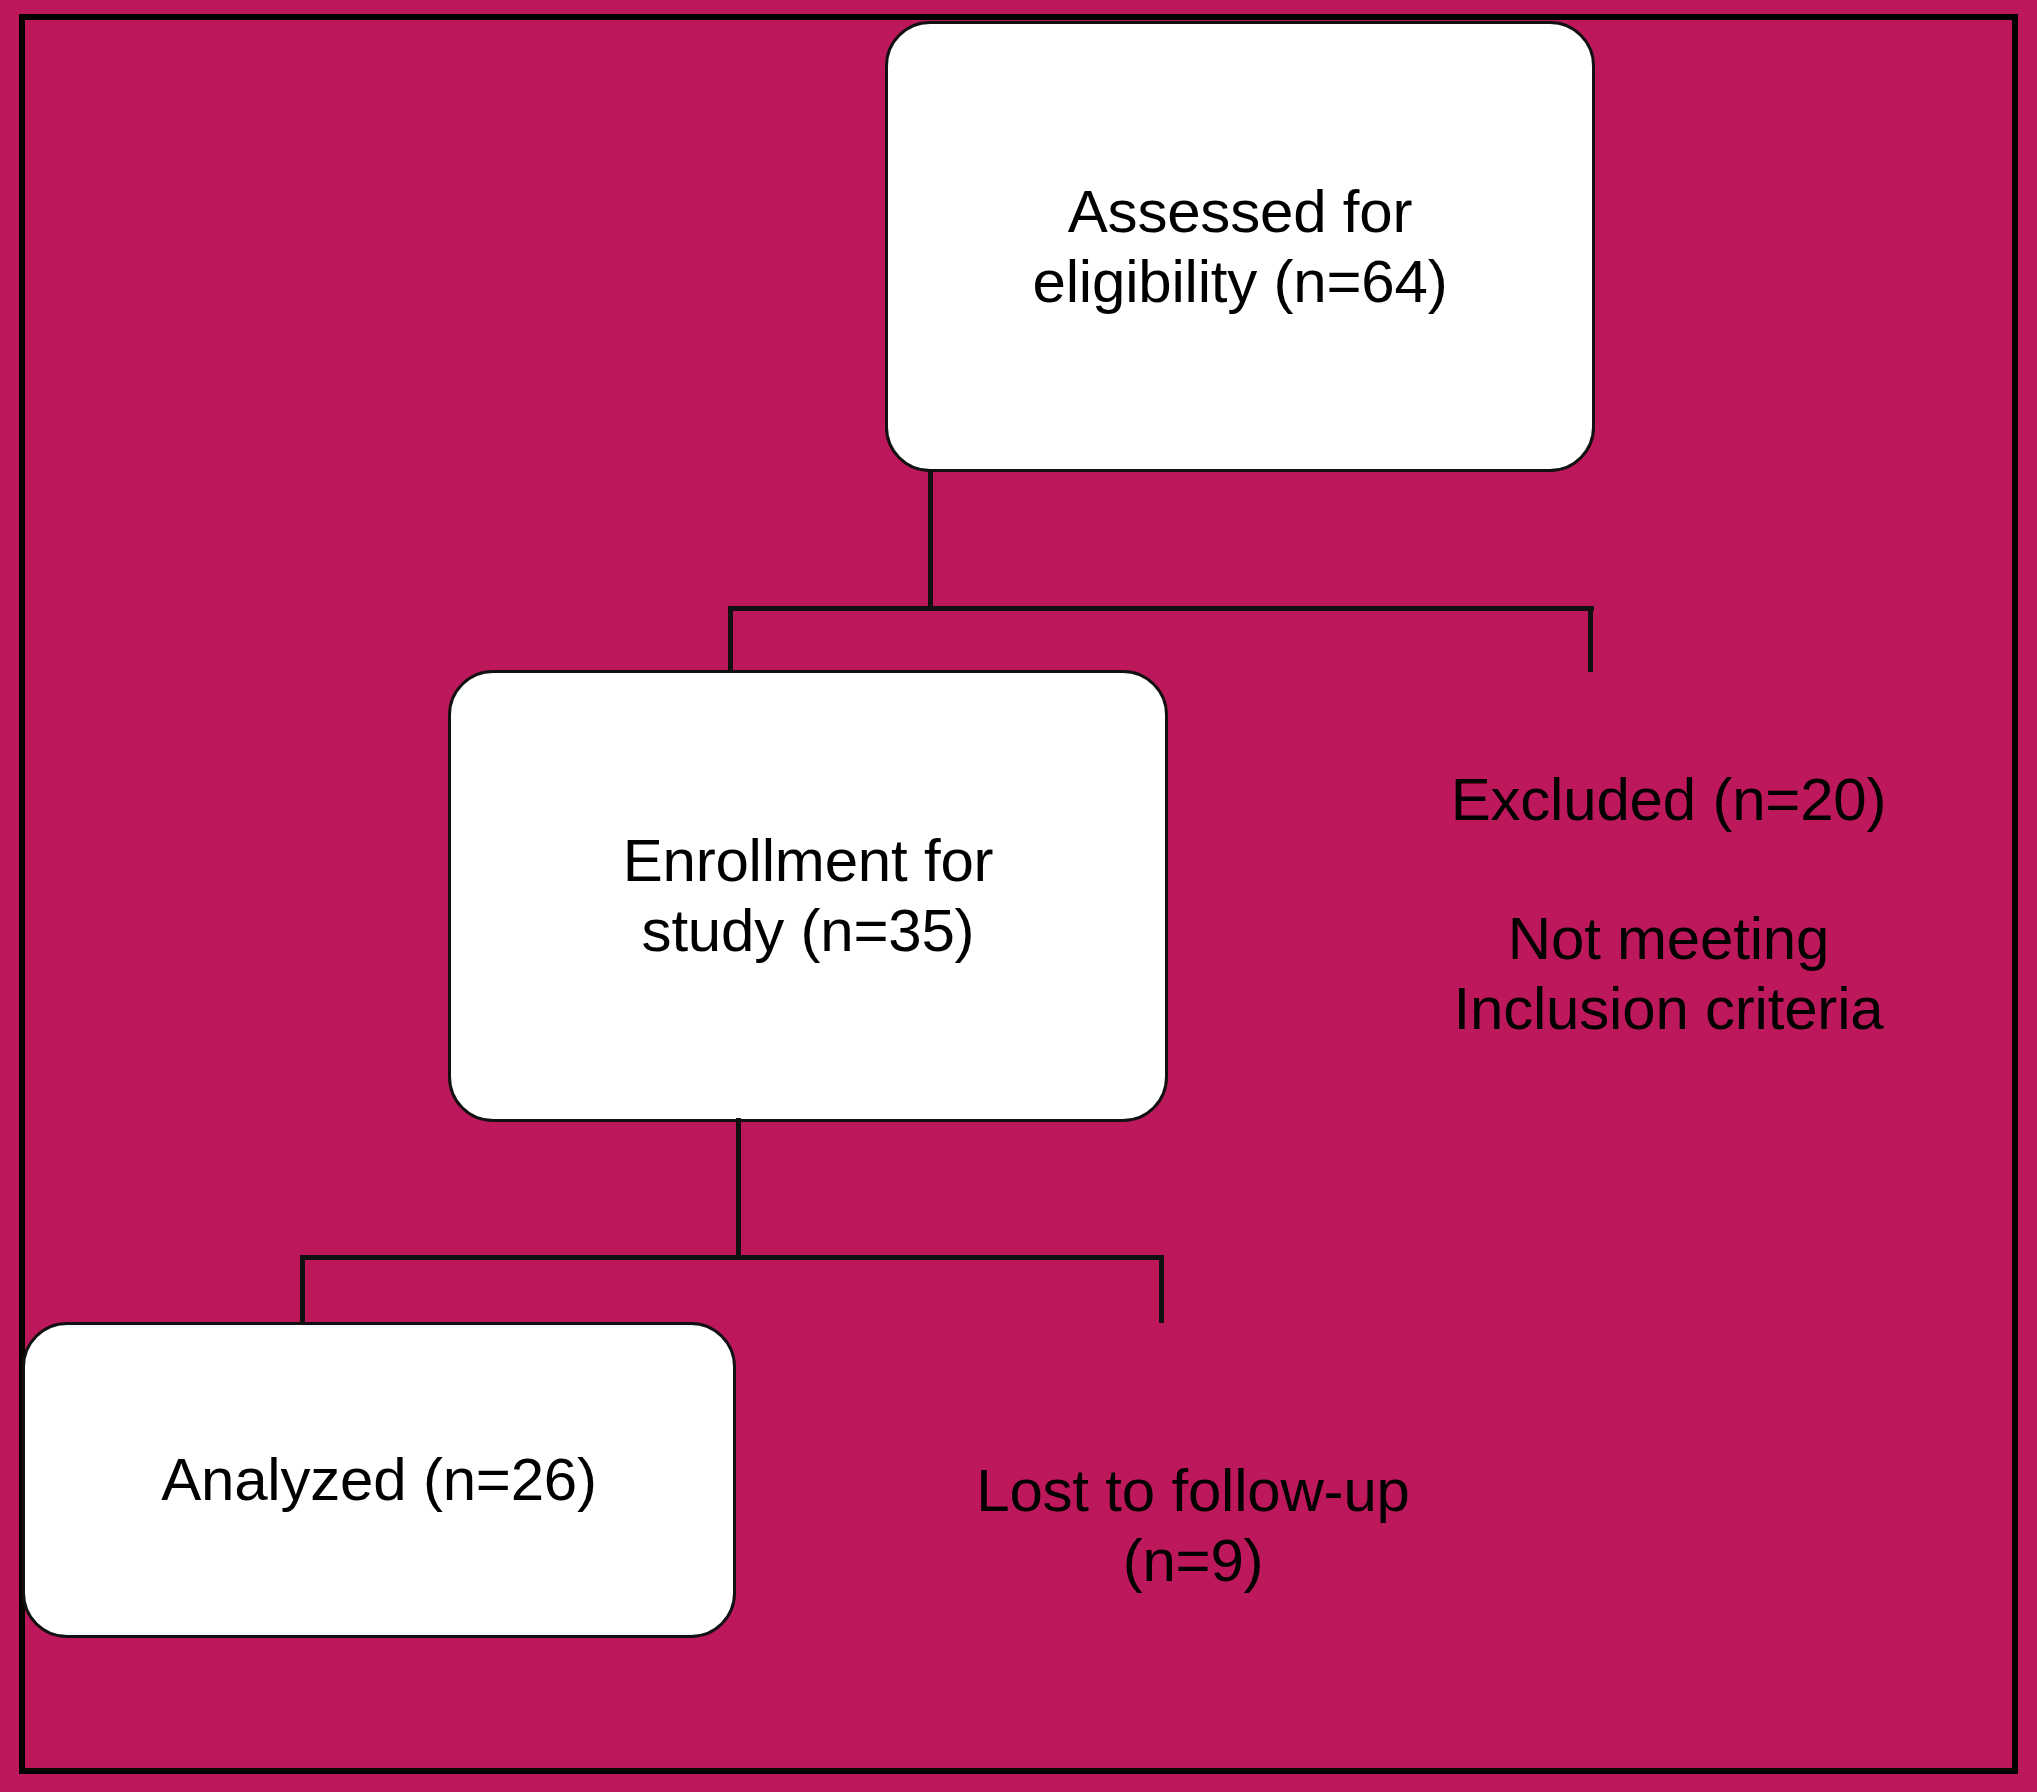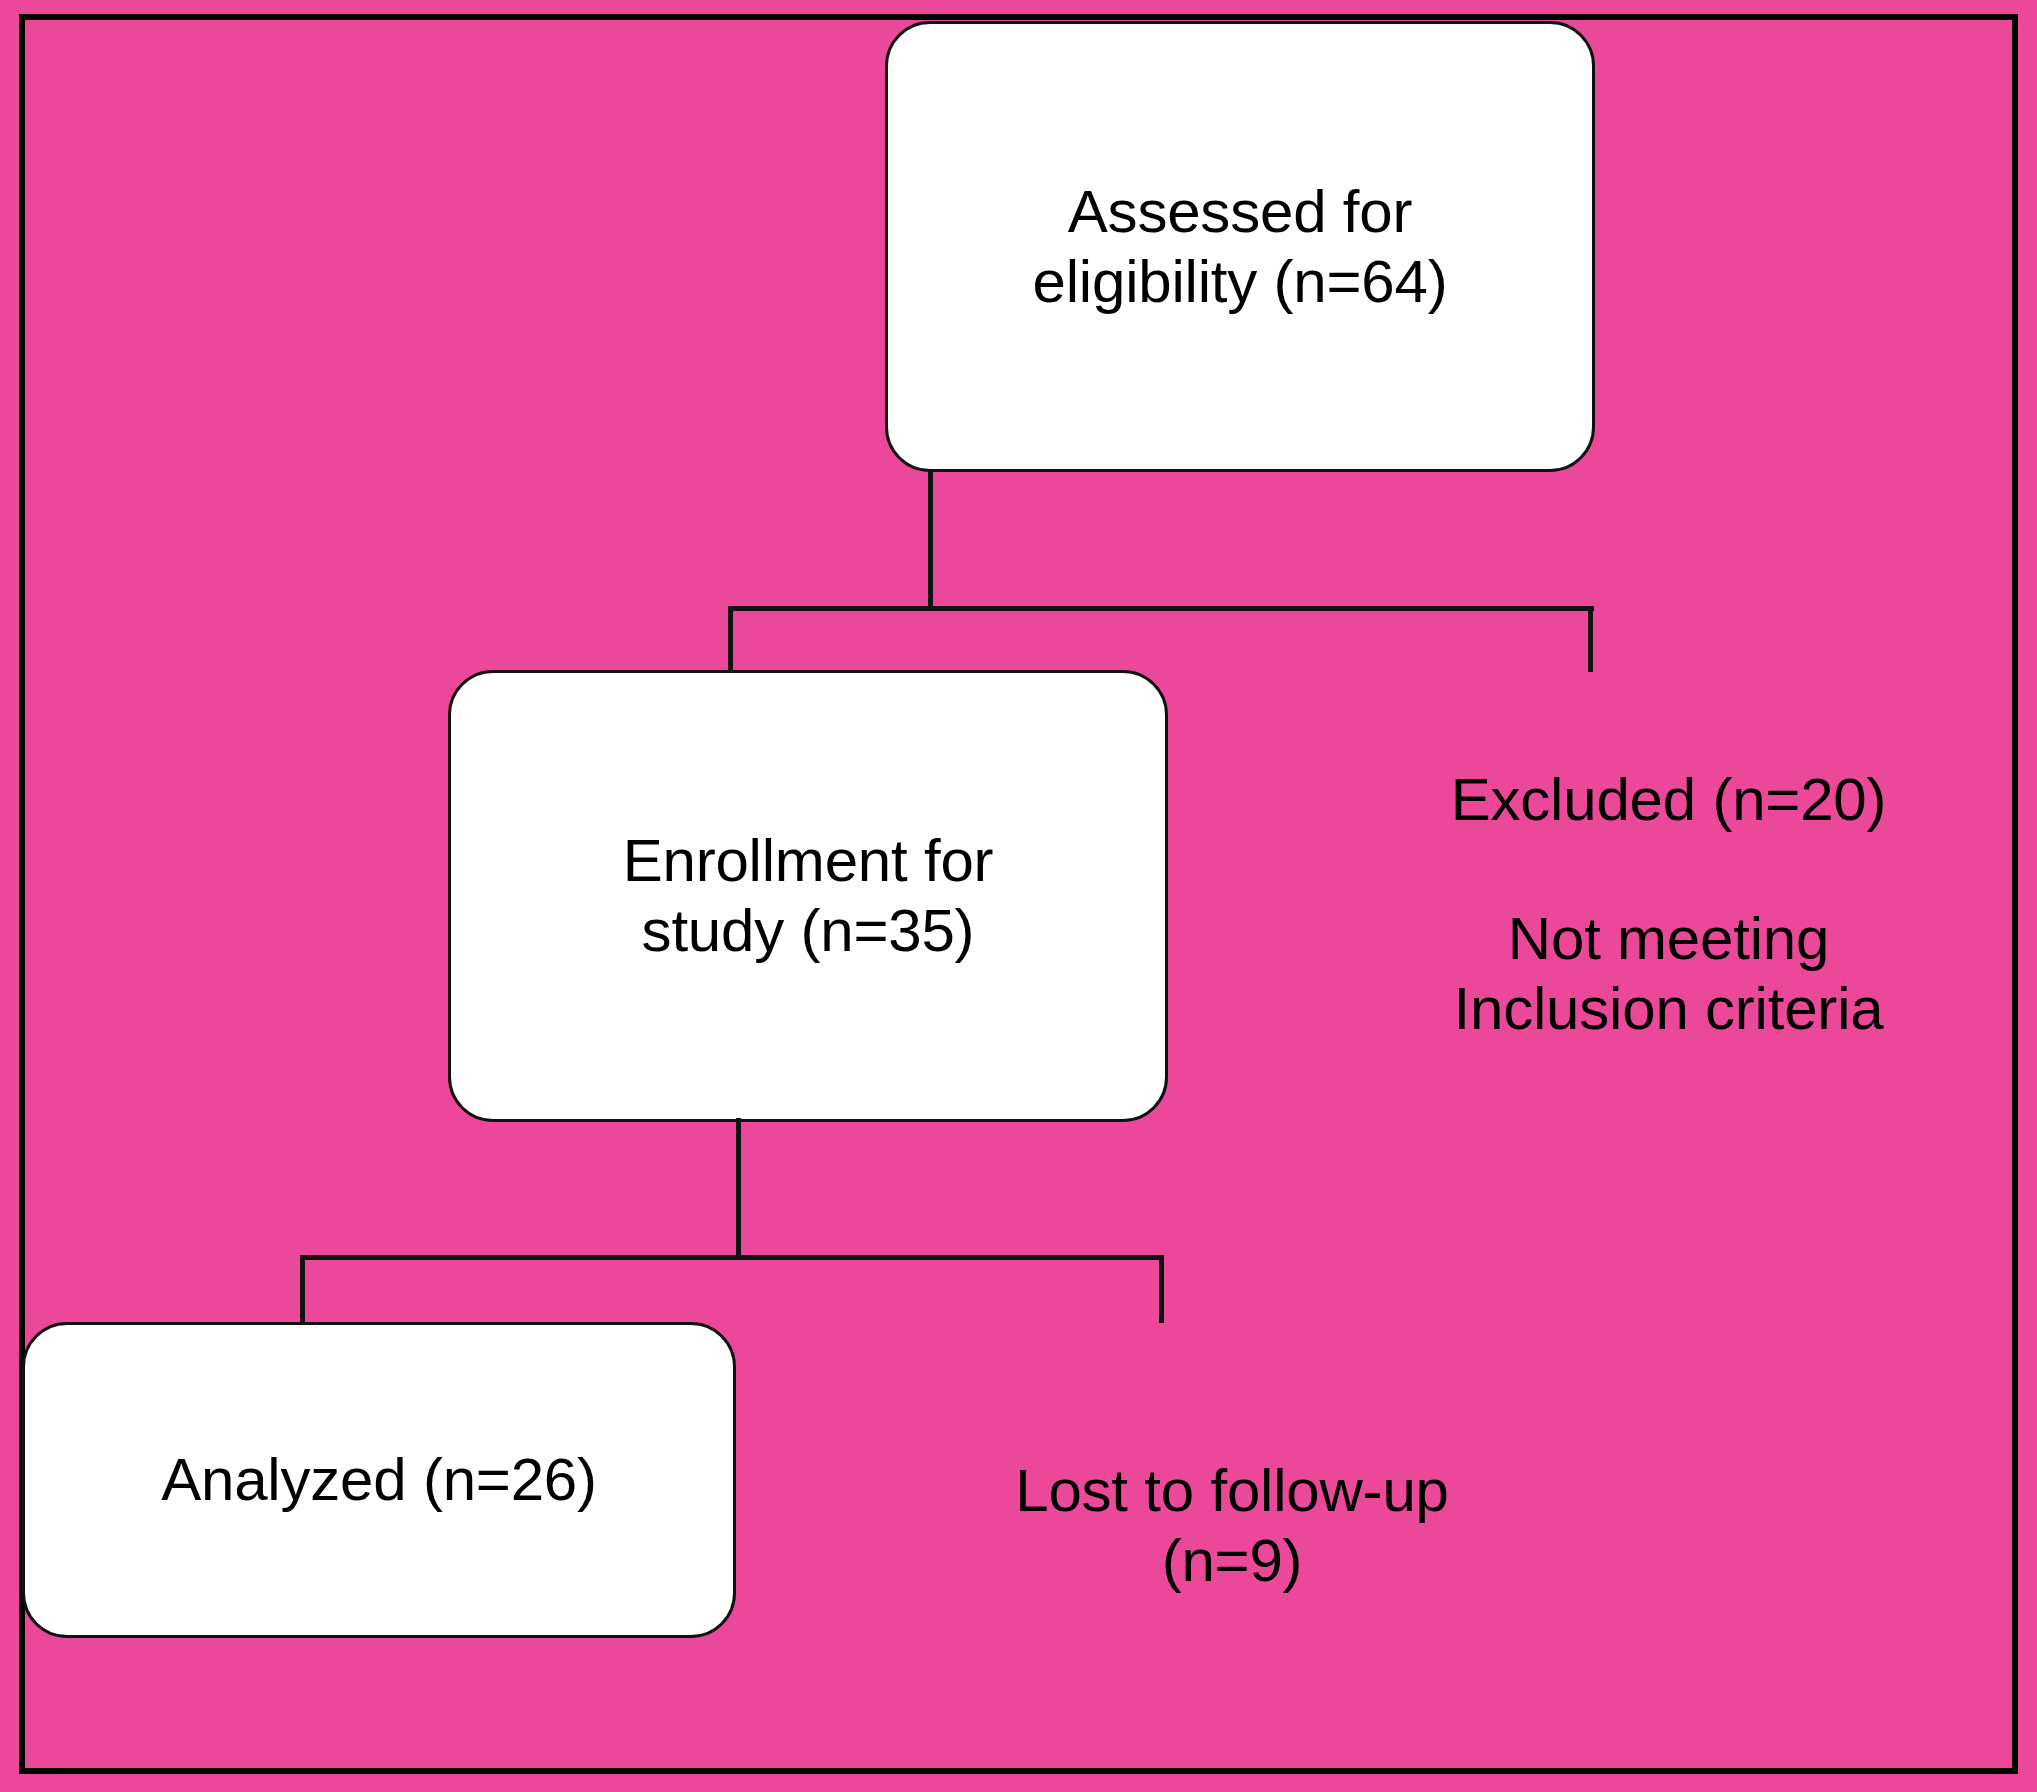--- a/index.html
+++ b/index.html
@@ -7,21 +7,21 @@
     padding: 0;
     background: #ffffff;
   }
   body {
     font-family: "Liberation Sans", "DejaVu Sans", sans-serif;
   }
   #canvas {
     position: relative;
     width: 2038px;
     height: 1792px;
-    background: #ec4899;
+    background: #be185d;
     overflow: hidden;
   }
 
   
   .outer-frame {
     position: absolute;
     left: 19.4px;
     top: 13.6px;
     width: 1999px;
     height: 1760px;
@@ -84,21 +84,21 @@
     white-space: pre-line;
     font-weight: 400;
     letter-spacing: -0.2px;
   }
   #label-excluded {
     left: 1329px;
     top: 765px;
     width: 679px;
   }
   #label-lost {
-    left: 902px;
+    left: 863px;
     top: 1456px;
     width: 660px;
   }
 
   
   .conn {
     position: absolute;
     background: #111111;
   }
   .conn-v { width: 4.9px; }

